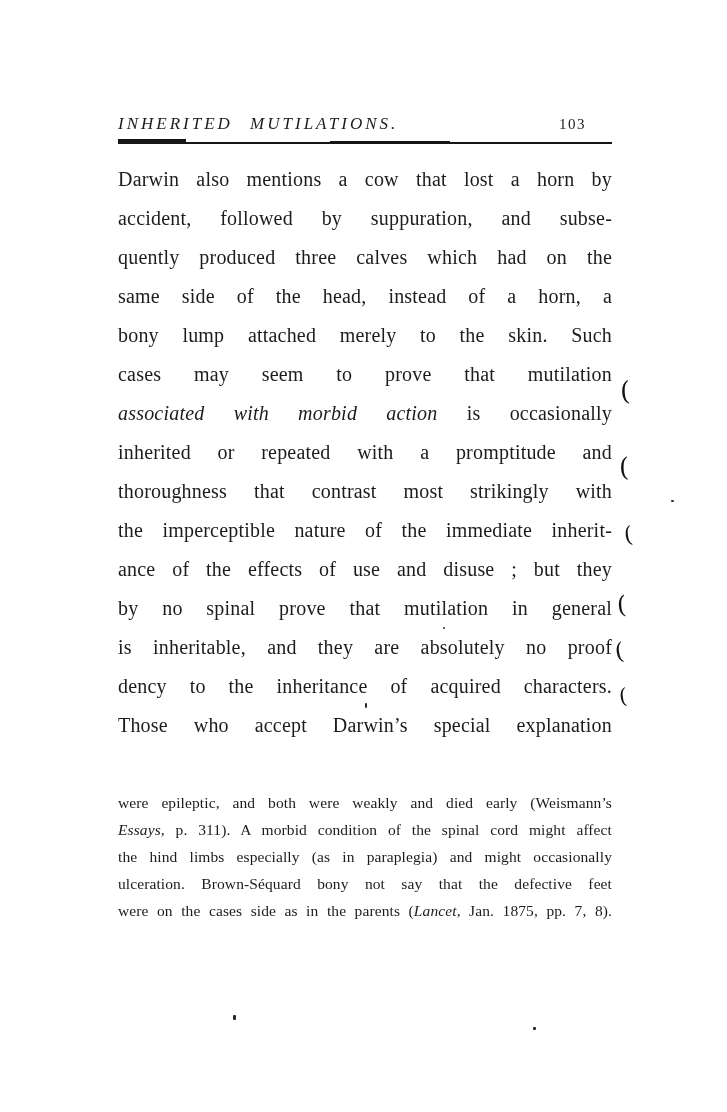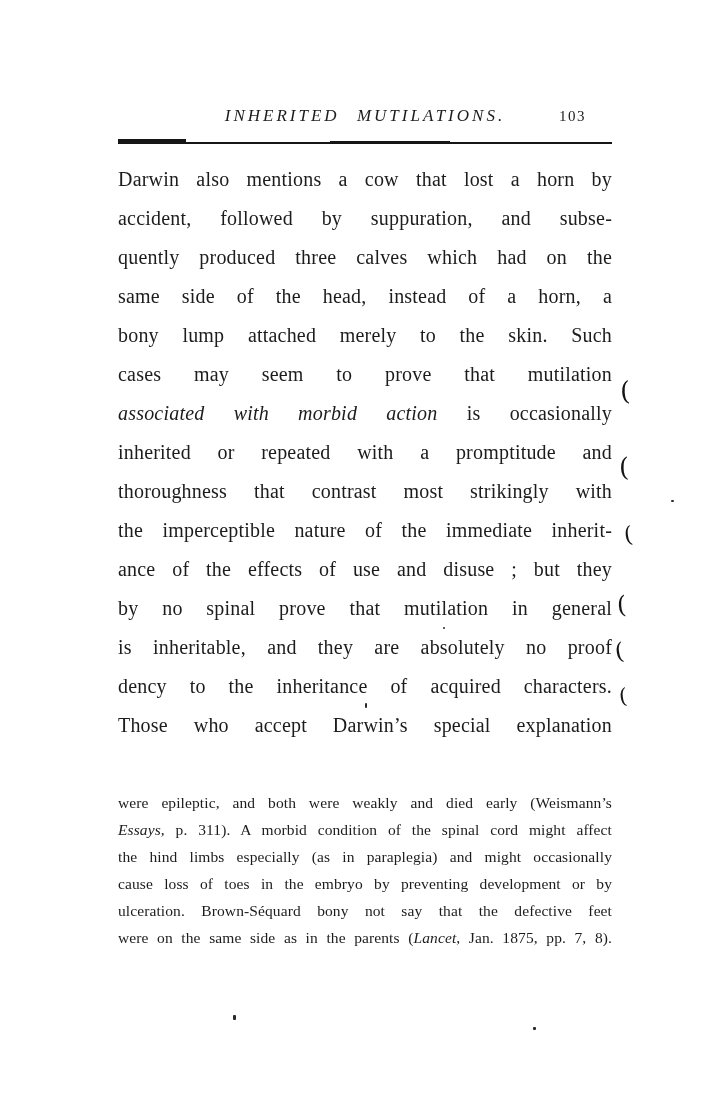--- a/index.html
+++ b/index.html
@@ -7,25 +7,25 @@
     position: relative;
     width: 727px;
     height: 1112px;
     background: #ffffff;
     font-family: "Liberation Serif", "DejaVu Serif", serif;
     color: #1c1c1c;
     overflow: hidden;
   }
   .running-head {
     position: absolute;
-    top: 106px;
+    top: 114px;
     left: 118px;
     width: 494px;
     height: 24px;
-    text-align: center;
+    text-align: left;
   }
   .running-title {
     font-style: italic;
     font-size: 17px;
     letter-spacing: 3px;
     word-spacing: 10px;
     white-space: nowrap;
   }
   .folio {
     position: absolute;
@@ -121,23 +121,22 @@
       <div class="tline"><span>ance of the effects of use and disuse ; but they</span></div>
       <div class="tline"><span>by no spinal prove that mutilation in general</span></div>
       <div class="tline"><span>is inheritable, and they are absolutely no proof</span></div>
       <div class="tline"><span>dency to the inheritance of acquired characters.</span></div>
       <div class="tline"><span>Those who accept Darwin’s special explanation</span></div>
     </div>
   <div class="footnote" id="footnote">
       <div class="tline"><span>were epileptic, and both were weakly and died early (Weismann’s</span></div>
       <div class="tline"><span class="it">Essays</span><span>, p. 311). A morbid condition of the spinal cord might affect</span></div>
       <div class="tline"><span>the hind limbs especially (as in paraplegia) and might occasionally</span></div>
-      <div class="tline"><span>cause loss of toes in the embryo by preventing development or by</span></div>
       <div class="tline"><span>ulceration. Brown-Séquard bony not say that the defective feet</span></div>
-      <div class="tline"><span>were on the same side as in the parents (</span><span class="it">Lancet</span><span>, Jan. 1875, pp. 7, 8).</span></div>
+      <div class="tline"><span>were on the cases side as in the parents (</span><span class="it">Lancet</span><span>, Jan. 1875, pp. 7, 8).</span></div>
     </div>
   <div id="margin-annotations">
       <span class="margin-mark" style="left: 620px; top: 378px; font-size: 26px; transform: rotate(-3deg);">(</span>
       <span class="margin-mark" style="left: 619px; top: 454px; font-size: 26px; transform: rotate(-2deg);">(</span>
       <span class="margin-mark" style="left: 624px; top: 524px; font-size: 22px; transform: rotate(-8deg);">(</span>
       <span class="margin-mark" style="left: 617px; top: 593px; font-size: 24px; transform: rotate(-4deg);">(</span>
       <span class="margin-mark" style="left: 615px; top: 640px; font-size: 23px; transform: rotate(-8deg);">(</span>
       <span class="margin-mark" style="left: 619px; top: 686px; font-size: 21px; transform: rotate(-6deg);">(</span>
     </div>
   <div id="specks">

